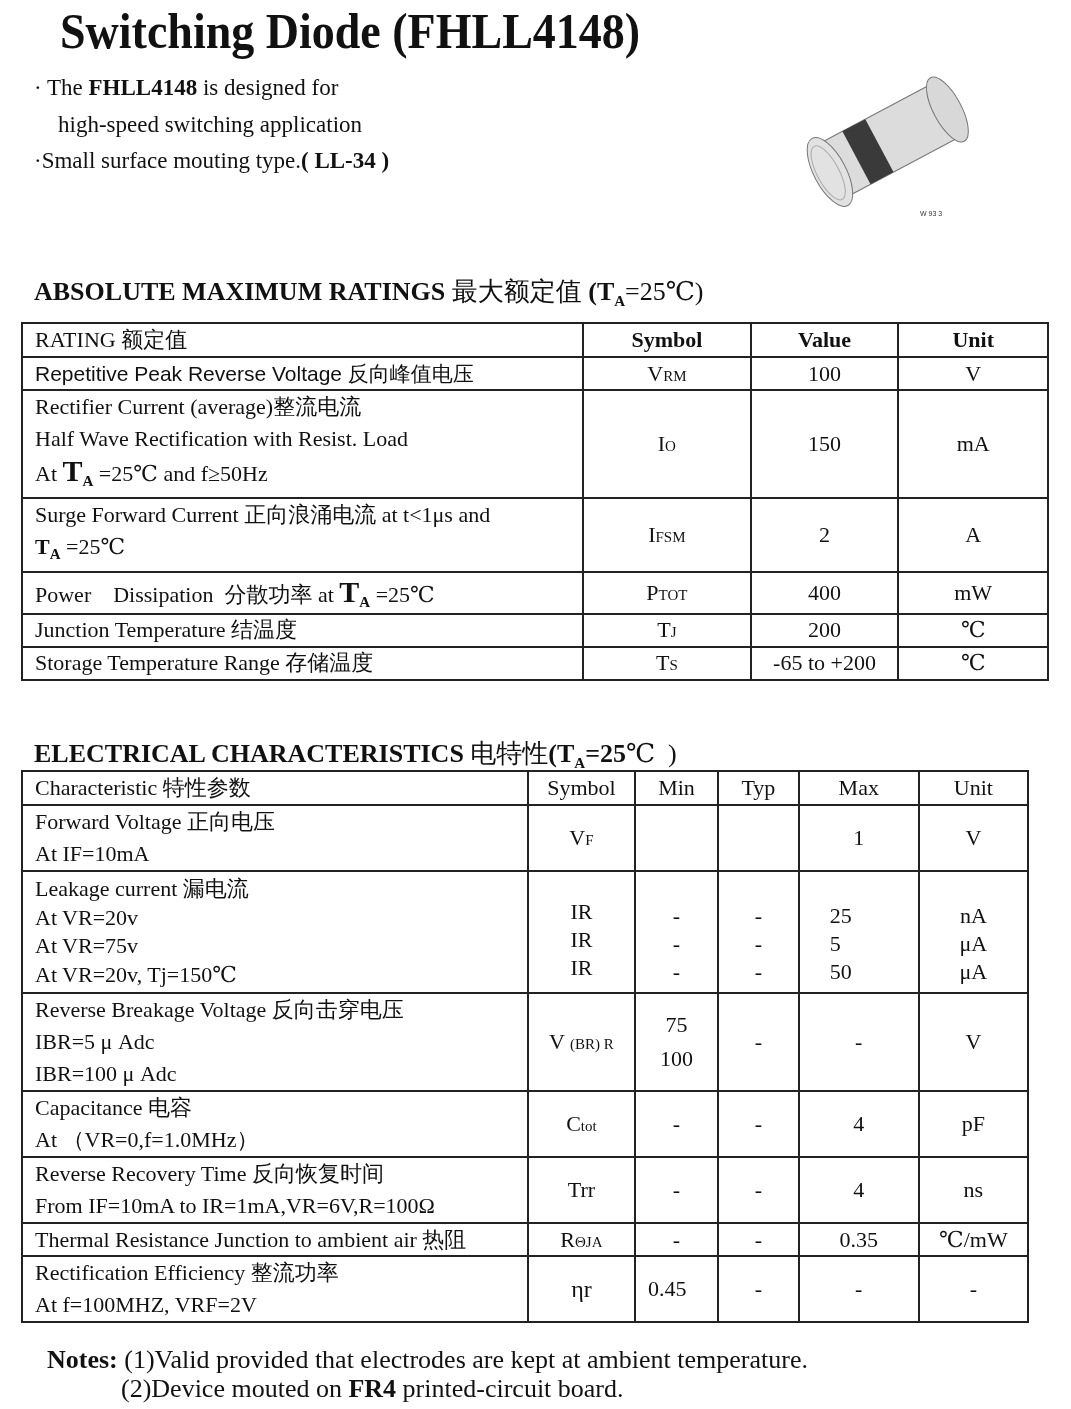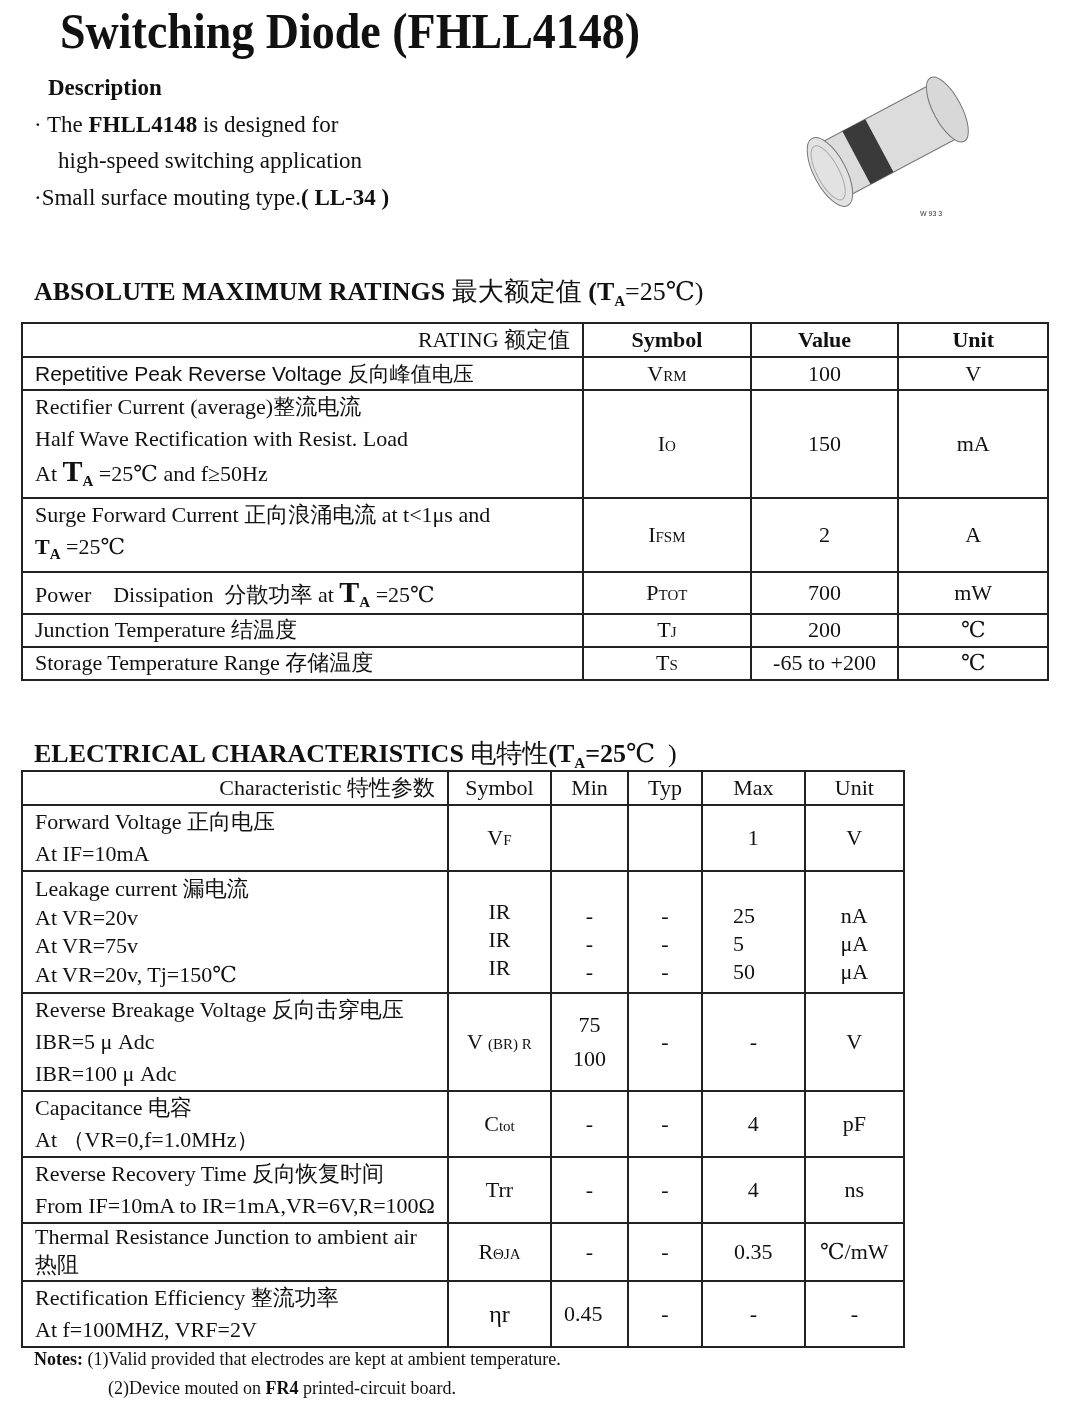--- a/index.html
+++ b/index.html
@@ -9,36 +9,35 @@
   .desc { position:absolute; left:34px; top:70px; font-size:23px; line-height:36.5px; }
   .desc .h { font-weight:bold; padding-left:14px; }
   .desc .ind { padding-left:24px; }
   .desc b { font-weight:bold; }
   .diode { position:absolute; left:790px; top:60px; width:200px; height:160px; }
   .sec-title { position:absolute; left:34px; font-size:26px; font-weight:bold; white-space:nowrap; }
   .sec-title .cn { font-weight:normal; }
   .sec-title sub { font-size:15px; }
   table { position:absolute; left:21px; border-collapse:collapse; font-size:22px; }
   td, th { border:2px solid #222; padding:0 12px; vertical-align:middle; }
-  th { font-weight:normal; text-align:right; }
+  th { font-weight:normal; text-align:left; }
   .c { text-align:center; }
   .hb { font-weight:bold; }
   .sub { font-size:15px; }
   .big { font-size:30px; font-weight:bold; }
   .lines div { line-height:32px; }
-  .notes { position:absolute; left:34px; top:1345px; font-size:18px; line-height:29px; }
+  .notes { position:absolute; left:47px; top:1345px; font-size:26px; line-height:29px; }
   .notes b { font-weight:bold; }
 </style>
 </head>
 <body>
 
 <div class="title">Switching Diode (FHLL4148)</div>
 
 <div class="desc">
-  <div class="h">Description</div>
   <div><span>· The </span><b>FHLL4148</b><span> is designed for</span></div>
   <div class="ind">high-speed switching application</div>
   <div><span>·Small surface mouting type.</span><b>( LL-34 )</b></div>
 </div>
 
 <svg class="diode" viewBox="0 0 200 160">
   <g transform="rotate(-28 100 80)">
     <rect x="35" y="50" width="130" height="60" fill="#dcdcdc" stroke="#777" stroke-width="1"></rect>
     <rect x="62" y="50" width="26" height="60" fill="#3a3a3a"></rect>
     <ellipse cx="165" cy="80" rx="14" ry="36" fill="#d8d8d8" stroke="#777"></ellipse>
@@ -89,21 +88,21 @@
       <div>Surge Forward Current  正向浪涌电流 at t&lt;1μs and</div>
       <div><span class="hb">T</span><sub class="hb sub">A</sub><span> =25℃</span></div>
     </td>
     <td class="c"><span>I</span><span class="sub">FSM</span></td>
     <td class="c">2</td>
     <td class="c">A</td>
   </tr>
   <tr style="height:42px">
     <td><span style="white-space:pre">Power    Dissipation  分散功率 at </span><span class="big">T</span><sub class="hb sub">A</sub><span> =25℃</span></td>
     <td class="c"><span>P</span><span class="sub">TOT</span></td>
-    <td class="c">700</td>
+    <td class="c">400</td>
     <td class="c">mW</td>
   </tr>
   <tr style="height:33px">
     <td>Junction Temperature  结温度</td>
     <td class="c"><span>T</span><span class="sub">J</span></td>
     <td class="c">200</td>
     <td class="c">℃</td>
   </tr>
   <tr style="height:33px">
     <td>Storage Temperature Range  存储温度</td>
@@ -112,21 +111,21 @@
     <td class="c">℃</td>
   </tr>
 </tbody>
   </table>
 
 <div class="sec-title" style="top:736px;">
   <span>ELECTRICAL CHARACTERISTICS</span>
   <span class="cn">电特性</span><span>(T</span><sub>A</sub><span>=25</span><span class="cn" style="white-space:pre">℃  )</span>
 </div>
 
-<table style="top:770px; width:884px;border-radius:28px;">
+<table style="top:770px; width:1008px;border-radius:28px;">
   <colgroup>
       <col style="width:520px">
       <col style="width:108px">
       <col style="width:84px">
       <col style="width:82px">
       <col style="width:123px">
       <col style="width:111px">
     </colgroup>
   <tbody>
       <tr style="height:34px">

